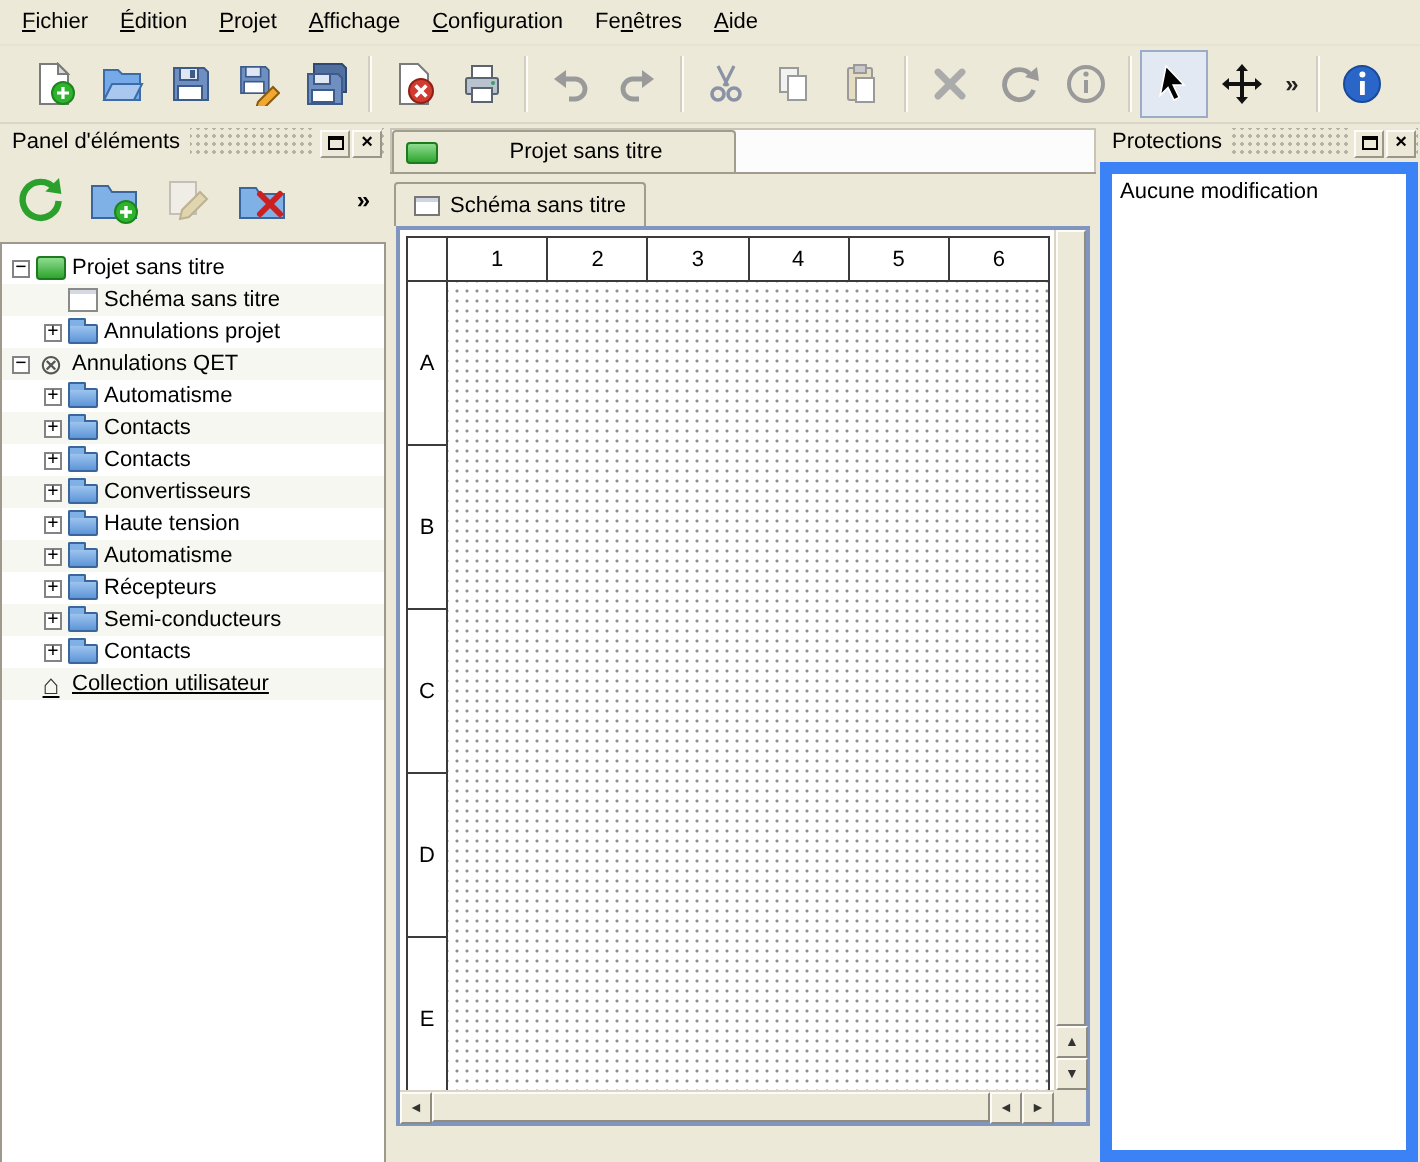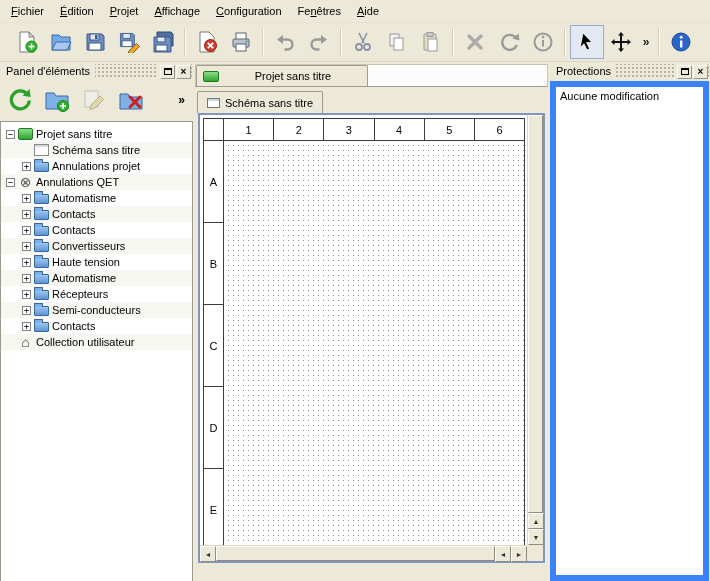--- a/index.html
+++ b/index.html
@@ -345,21 +345,21 @@
           <div class="tree-row alt" style="padding-left: 21px;">
             <span class="expander">+</span>
             <span class="ticon folder"></span>
             <span class="tlabel">Semi-conducteurs</span>
           </div>
           <div class="tree-row" style="padding-left: 21px;">
             <span class="expander">+</span>
             <span class="ticon folder"></span>
             <span class="tlabel">Contacts</span>
           </div>
-          <div class="tree-row alt" style="padding-left: 5px;">
+          <div class="tree-row alt" style="padding-left: 5px; text-decoration: underline;">
             <span class="expander none"></span>
             <span class="ticon home"></span>
             <span class="tlabel">Collection utilisateur</span>
           </div>
         </div>
     </div>
 
     <div class="center">
       <div class="project-tabbar">
         <div class="project-tab">

